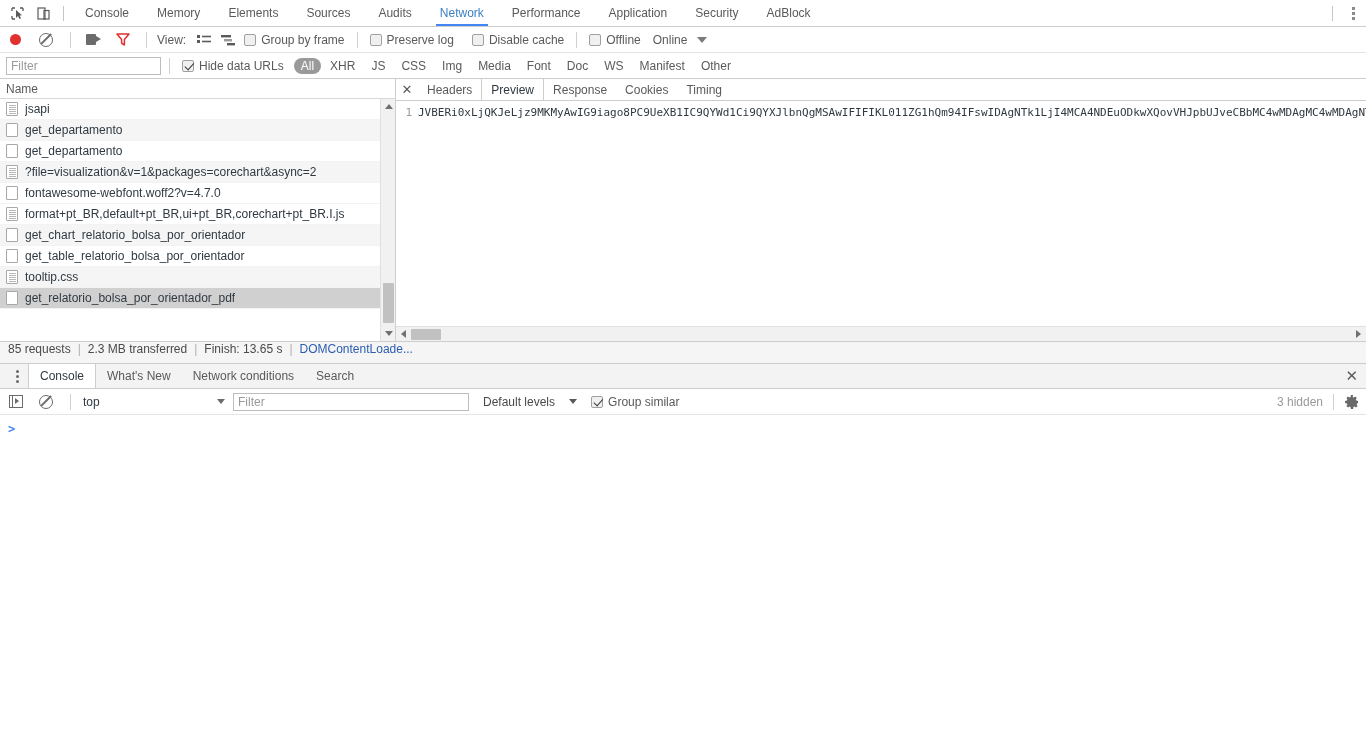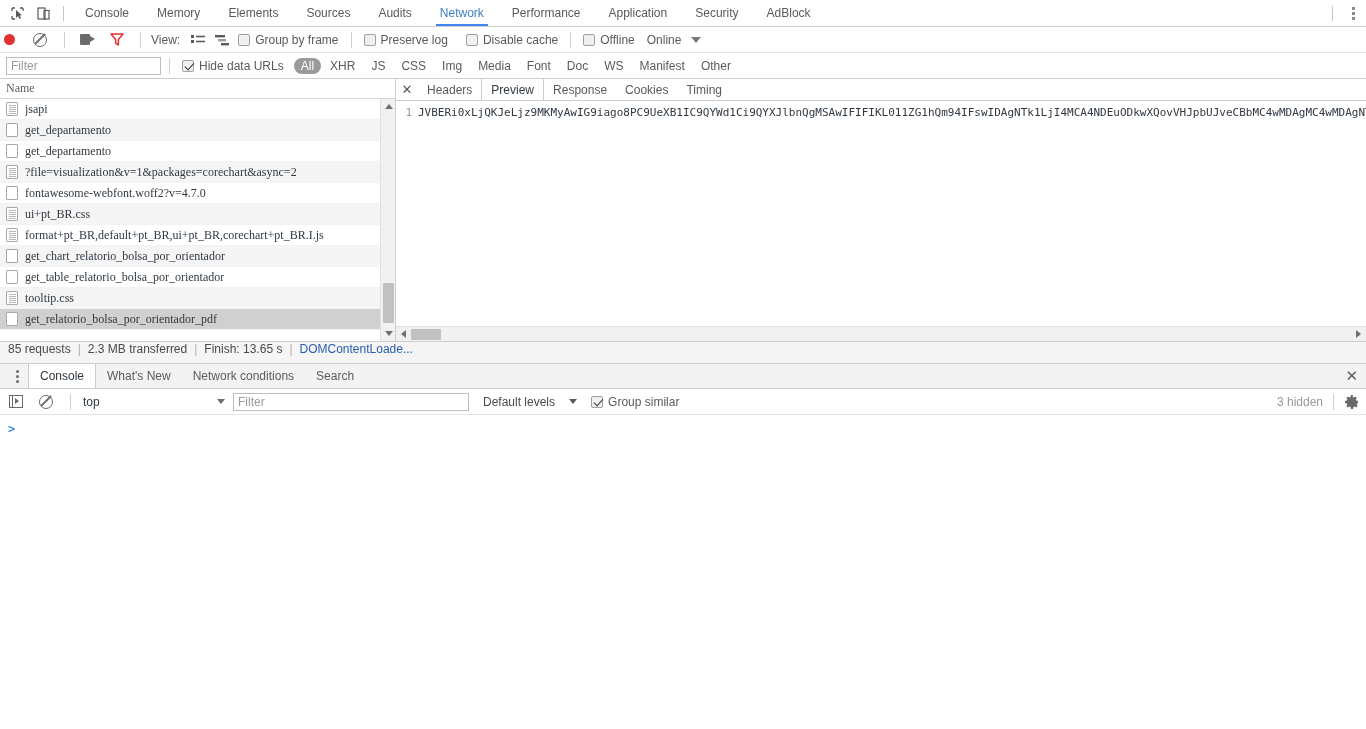--- a/index.html
+++ b/index.html
@@ -65,20 +65,21 @@
     align-items: center; justify-content: center;
     gap: 2px;
     cursor: pointer;
   }
   .kebab i { display: block; width: 3px; height: 3px; background: #8a8a8a; }
 
   
   .net-toolbar {
     height: 26px;
     display: flex; align-items: center;
+    padding-left: 6px;
     background: #ffffff;
     border-bottom: 1px solid #e4e4e4;
   }
   .rec-dot {
     width: 11px; height: 11px; border-radius: 50%;
     background: #e03030;
     margin: 0 9px 0 4px;
     cursor: pointer;
   }
   .clear-btn {
@@ -195,21 +196,20 @@
     border-bottom: 1px solid #cdcdcd;
     position: relative;
   }
 
   
   .req-pane {
     width: 396px;
     display: flex; flex-direction: column;
     border-right: 1px solid #cdcdcd;
     position: relative;
-    font-family: Liberation Serif, serif;
   }
   .req-header {
     height: 20px;
     display: flex; align-items: center;
     padding-left: 6px;
     color: #5a5a5a;
     border-bottom: 1px solid #d8d8d8;
     background: #fff;
     flex: none;
   }
@@ -688,24 +688,20 @@
         <span class="row-icon"></span>
         <span class="row-name">get_departamento</span>
       </div>
       <div class="req-row alt">
         <span class="row-icon doc"></span>
         <span class="row-name">?file=visualization&amp;v=1&amp;packages=corechart&amp;async=2</span>
       </div>
       <div class="req-row">
         <span class="row-icon"></span>
         <span class="row-name">fontawesome-webfont.woff2?v=4.7.0</span>
-      </div>
-      <div class="req-row alt">
-        <span class="row-icon doc"></span>
-        <span class="row-name">ui+pt_BR.css</span>
       </div>
       <div class="req-row">
         <span class="row-icon doc"></span>
         <span class="row-name">format+pt_BR,default+pt_BR,ui+pt_BR,corechart+pt_BR.I.js</span>
       </div>
       <div class="req-row alt">
         <span class="row-icon"></span>
         <span class="row-name">get_chart_relatorio_bolsa_por_orientador</span>
       </div>
       <div class="req-row">

